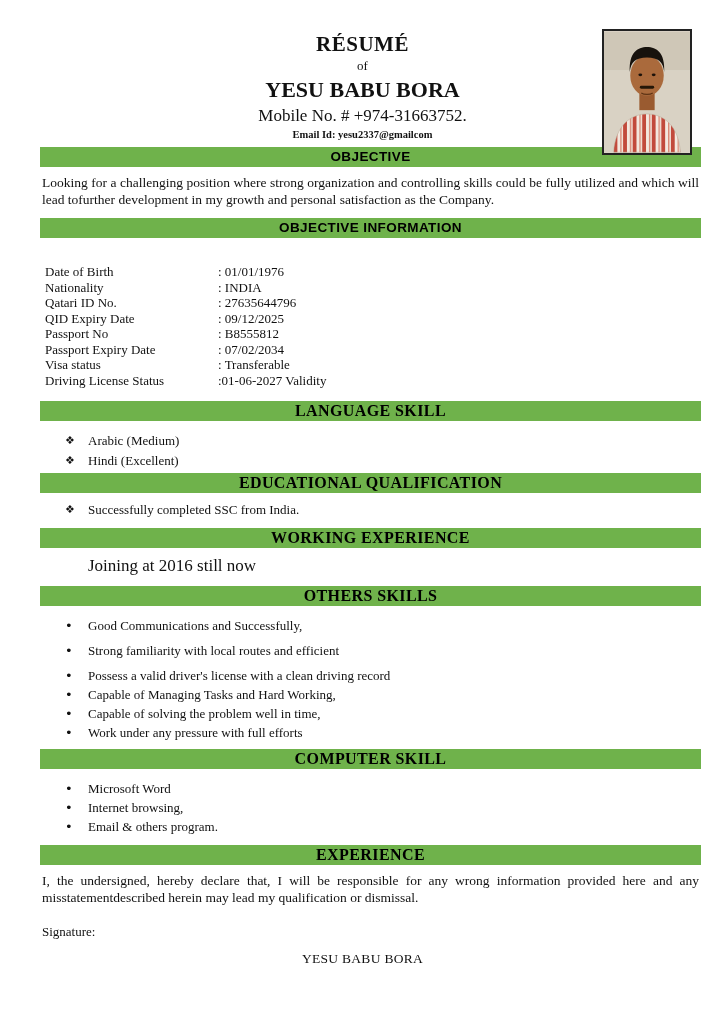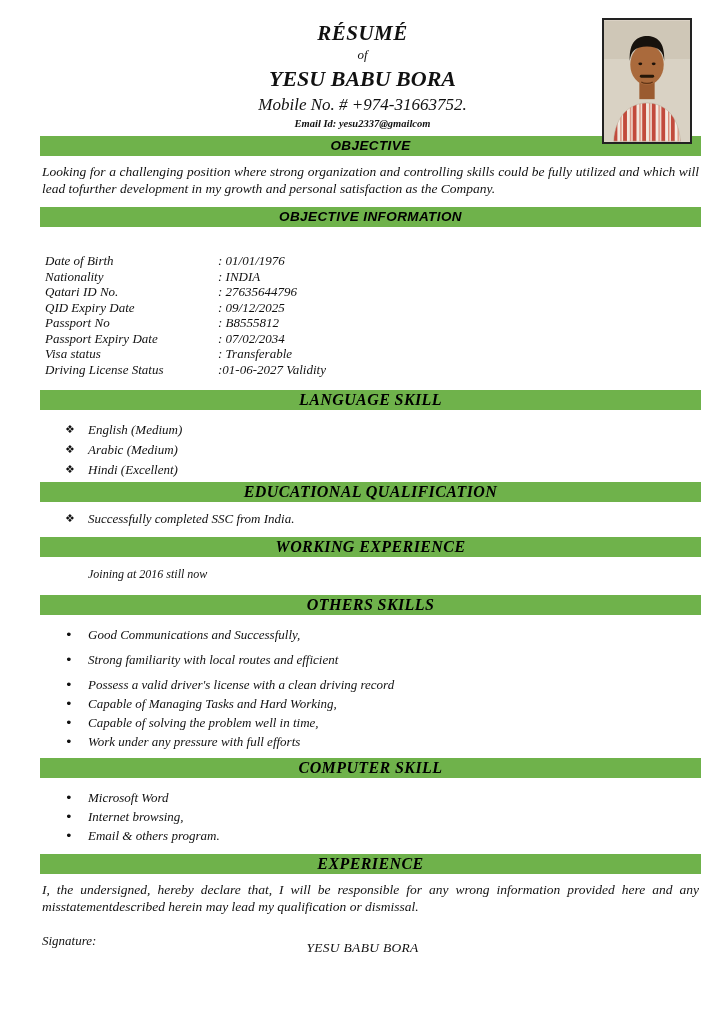--- a/index.html
+++ b/index.html
@@ -1,20 +1,20 @@
 <!DOCTYPE html>
 <html><head>
 <meta charset="utf-8">
 <style>
   * { margin:0; padding:0; box-sizing:border-box; }
   html,body { background:#ffffff; }
   body { font-family:"Liberation Serif", serif; color:#111; }
   .page {
-    position:relative; width:725px; height:1004px; margin:4px auto;
-    background:#fff; overflow:hidden;font-style:italic;
+    position:relative; width:725px; height:1004px; margin:15px auto;
+    background:#fff; overflow:hidden;
   }
   
   .hdr { padding-top:16px; text-align:center; }
   .hdr-title { font-size:21px; font-weight:bold; letter-spacing:.5px; line-height:26px; }
   .hdr-of { font-size:13px; line-height:17px; }
   .hdr-name { font-size:22px; font-weight:bold; line-height:27px; margin-top:2px; }
   .hdr-mobile { font-size:17px; line-height:21px; margin-top:2px; }
   .hdr-email { font-size:10.5px; font-weight:bold; line-height:13px; margin-top:2px; }
   
   .photo {
@@ -52,21 +52,21 @@
     display:inline-block; width:23px; font-family:"DejaVu Sans", sans-serif;
     font-size:11px; vertical-align:top; line-height:17px;
   }
   .li .bullet-sq { font-size:9px; }
   .li .bullet-dot { font-size:13px; }
   .li-lang { margin-bottom:3px; }
   .li-oth  { margin-bottom:8px; }
   .li-oth-tight { margin-bottom:2px; }
   .li-comp { margin-bottom:2px; }
   .work-item { margin-top:16px; }
-  .work-sub { padding-left:88px; font-size:12px; line-height:17px; margin-top:9px; }
+  .work-sub { padding-left:88px; font-size:17px; line-height:17px; margin-top:9px; }
   .edu-item { margin-top:8px; }
   .signature { margin:18px 0 0 42px; font-size:13px; }
   .footer-name {
     position:absolute; left:0; bottom:52px; width:100%;
     text-align:center; font-size:13.5px; letter-spacing:.3px;
   }
 </style>
 </head>
 <body>
 
@@ -112,21 +112,20 @@
     <div class="p-row"><span class="p-label">Qatari ID No.</span><span class="p-value">: 27635644796</span></div>
     <div class="p-row"><span class="p-label">QID Expiry Date</span><span class="p-value">: 09/12/2025</span></div>
     <div class="p-row"><span class="p-label">Passport No</span><span class="p-value">: B8555812</span></div>
     <div class="p-row"><span class="p-label">Passport Expiry Date</span><span class="p-value">: 07/02/2034</span></div>
     <div class="p-row"><span class="p-label">Visa status</span><span class="p-value">: Transferable</span></div>
     <div class="p-row"><span class="p-label">Driving License Status</span><span class="p-value">:01-06-2027 Validity</span></div>
   </div>
 
   <div class="bar bar-serif m-lang">LANGUAGE SKILL</div>
   <div class="list">
-    <div class="li li-lang"><span class="bullet">❖</span><span>English (Medium)</span></div>
     <div class="li li-lang"><span class="bullet">❖</span><span>Arabic (Medium)</span></div>
     <div class="li li-lang"><span class="bullet">❖</span><span>Hindi (Excellent)</span></div>
   </div>
 
   <div class="bar bar-serif m-edu">EDUCATIONAL QUALIFICATION</div>
   <div class="li edu-item"><span class="bullet">❖</span><span>Successfully completed SSC from India.</span></div>
 
   <div class="bar bar-serif m-work">WORKING EXPERIENCE</div>
   <div class="work-sub">Joining at 2016 still now</div>
 

